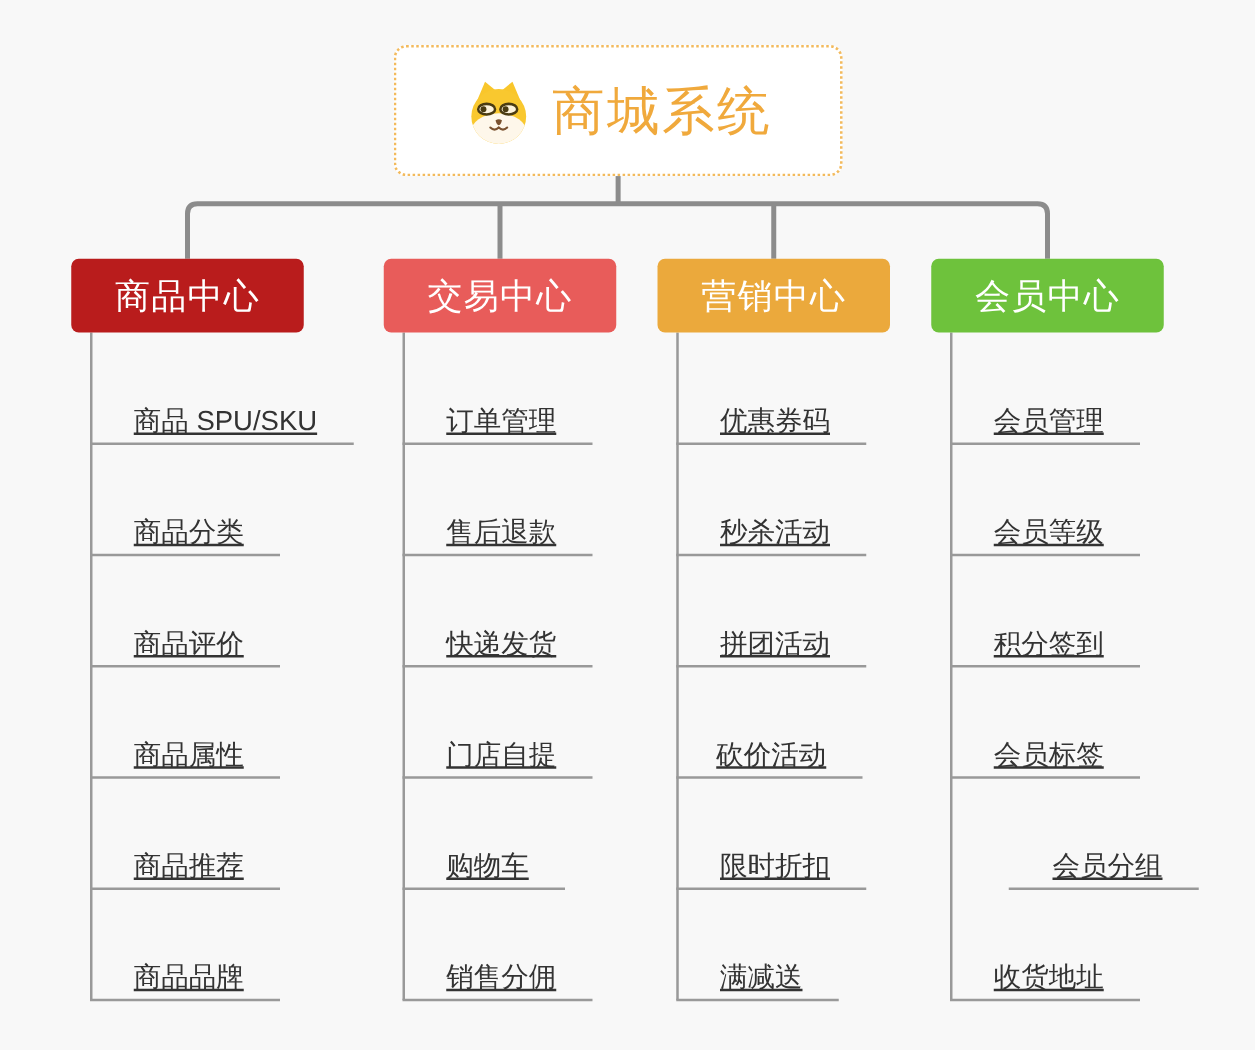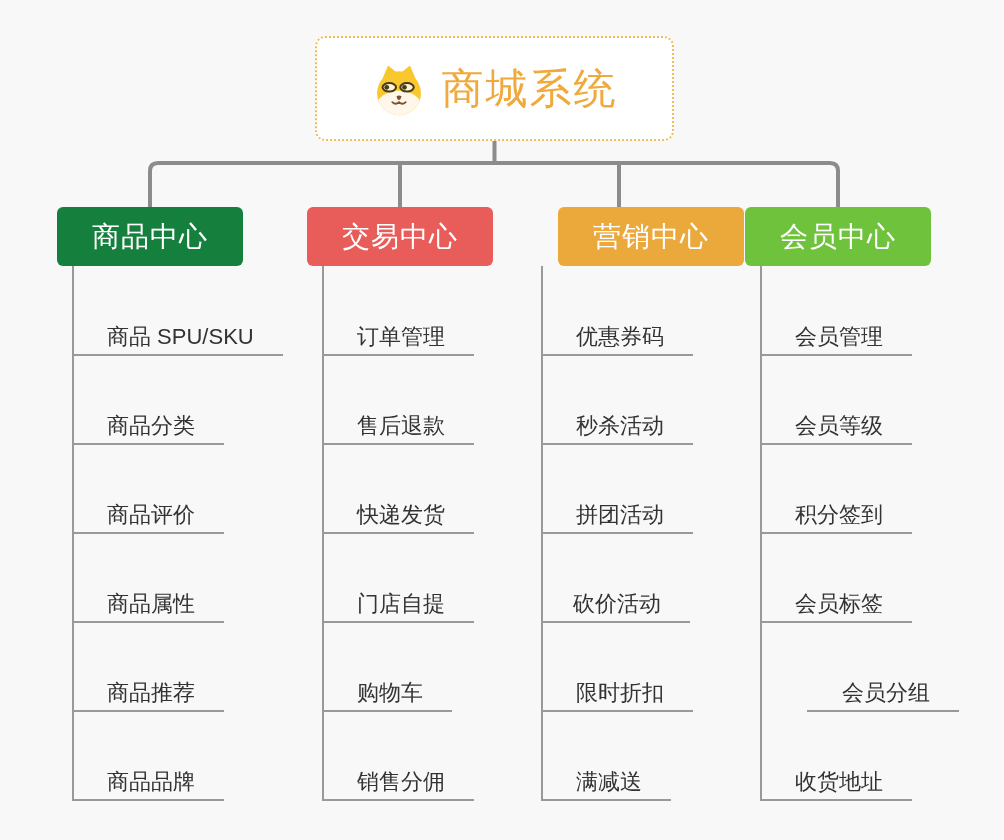--- a/index.html
+++ b/index.html
@@ -14,21 +14,21 @@
   .root-title{font-size:42px;letter-spacing:2px;font-weight:400;white-space:nowrap;}
   .dog{width:54px;height:54px;display:inline-block;}
   .branch-header{
     position:absolute;top:207px;width:186px;height:59px;border-radius:6px;
     color:#FFFFFF;font-size:28px;letter-spacing:1px;line-height:59px;text-align:center;
     box-sizing:border-box;white-space:nowrap;cursor:default;
   }
   .child-node{
     position:absolute;height:36px;line-height:34px;box-sizing:border-box;
     font-size:22px;color:#333333;white-space:nowrap;
-    padding:0 29px 0 35px;border-bottom:2px solid #999999;cursor:default;
+    padding:0 29px 0 35px;border-bottom:2px solid #999999;cursor:default;text-decoration:underline;
   }
 </style>
 </head>
 <body style="background: rgb(248, 248, 248);">
 
 <div class="canvas">
 
   <svg id="connector-svg" class="connectors" width="1004" height="840">
       <path d="M494.5 140 V163" stroke="#8C8C8C" stroke-width="4" fill="none"></path>
       <path d="M150 207 V171 Q150 163 158 163 H830 Q838 163 838 171 V207" stroke="#8C8C8C" stroke-width="4" fill="none"></path>
@@ -57,35 +57,35 @@
         <circle cx="17.5" cy="30" r="2.8" fill="#4A3B12"></circle>
         <circle cx="38.5" cy="30" r="2.8" fill="#4A3B12"></circle>
         <path d="M29 40.5 Q32 38.8 35 40.5 Q34.2 44.6 32 45.2 Q29.8 44.6 29 40.5 Z" fill="#7A5230"></path>
         <path d="M24 47.5 Q28 51.5 32 47.5 Q36 51.5 40 47.5" stroke="#7A5230" stroke-width="2" fill="none" stroke-linecap="round"></path>
       </svg>
     </span>
     <span class="root-title" style="color: rgb(240, 169, 60);">商城系统</span>
   </div>
 
   <div id="branches">
-      <div class="branch-header" style="left: 57px; background: #15803d;">商品中心</div>
+      <div class="branch-header" style="left: 57px; background: #b91c1c;">商品中心</div>
       <div class="child-node" style="left: 72px; top: 320px;">商品 SPU/SKU</div>
       <div class="child-node" style="left: 72px; top: 409px;">商品分类</div>
       <div class="child-node" style="left: 72px; top: 498px;">商品评价</div>
       <div class="child-node" style="left: 72px; top: 587px;">商品属性</div>
       <div class="child-node" style="left: 72px; top: 676px;">商品推荐</div>
       <div class="child-node" style="left: 72px; top: 765px;">商品品牌</div>
       <div class="branch-header" style="left: 307px; background: rgb(232, 92, 90);">交易中心</div>
       <div class="child-node" style="left: 322px; top: 320px;">订单管理</div>
       <div class="child-node" style="left: 322px; top: 409px;">售后退款</div>
       <div class="child-node" style="left: 322px; top: 498px;">快递发货</div>
       <div class="child-node" style="left: 322px; top: 587px;">门店自提</div>
       <div class="child-node" style="left: 322px; top: 676px;">购物车</div>
       <div class="child-node" style="left: 322px; top: 765px;">销售分佣</div>
-      <div class="branch-header" style="left: 526px; background: rgb(235, 169, 60); margin-left: 32px;">营销中心</div>
+      <div class="branch-header" style="left: 526px; background: rgb(235, 169, 60);">营销中心</div>
       <div class="child-node" style="left: 541px; top: 320px;">优惠券码</div>
       <div class="child-node" style="left: 541px; top: 409px;">秒杀活动</div>
       <div class="child-node" style="left: 541px; top: 498px;">拼团活动</div>
       <div class="child-node" style="left: 541px; top: 587px; padding-left: 32px;">砍价活动</div>
       <div class="child-node" style="left: 541px; top: 676px;">限时折扣</div>
       <div class="child-node" style="left: 541px; top: 765px;">满减送</div>
       <div class="branch-header" style="left: 745px; background: rgb(110, 194, 60);">会员中心</div>
       <div class="child-node" style="left: 760px; top: 320px;">会员管理</div>
       <div class="child-node" style="left: 760px; top: 409px; text-align: right;">会员等级</div>
       <div class="child-node" style="left: 760px; top: 498px;">积分签到</div>

